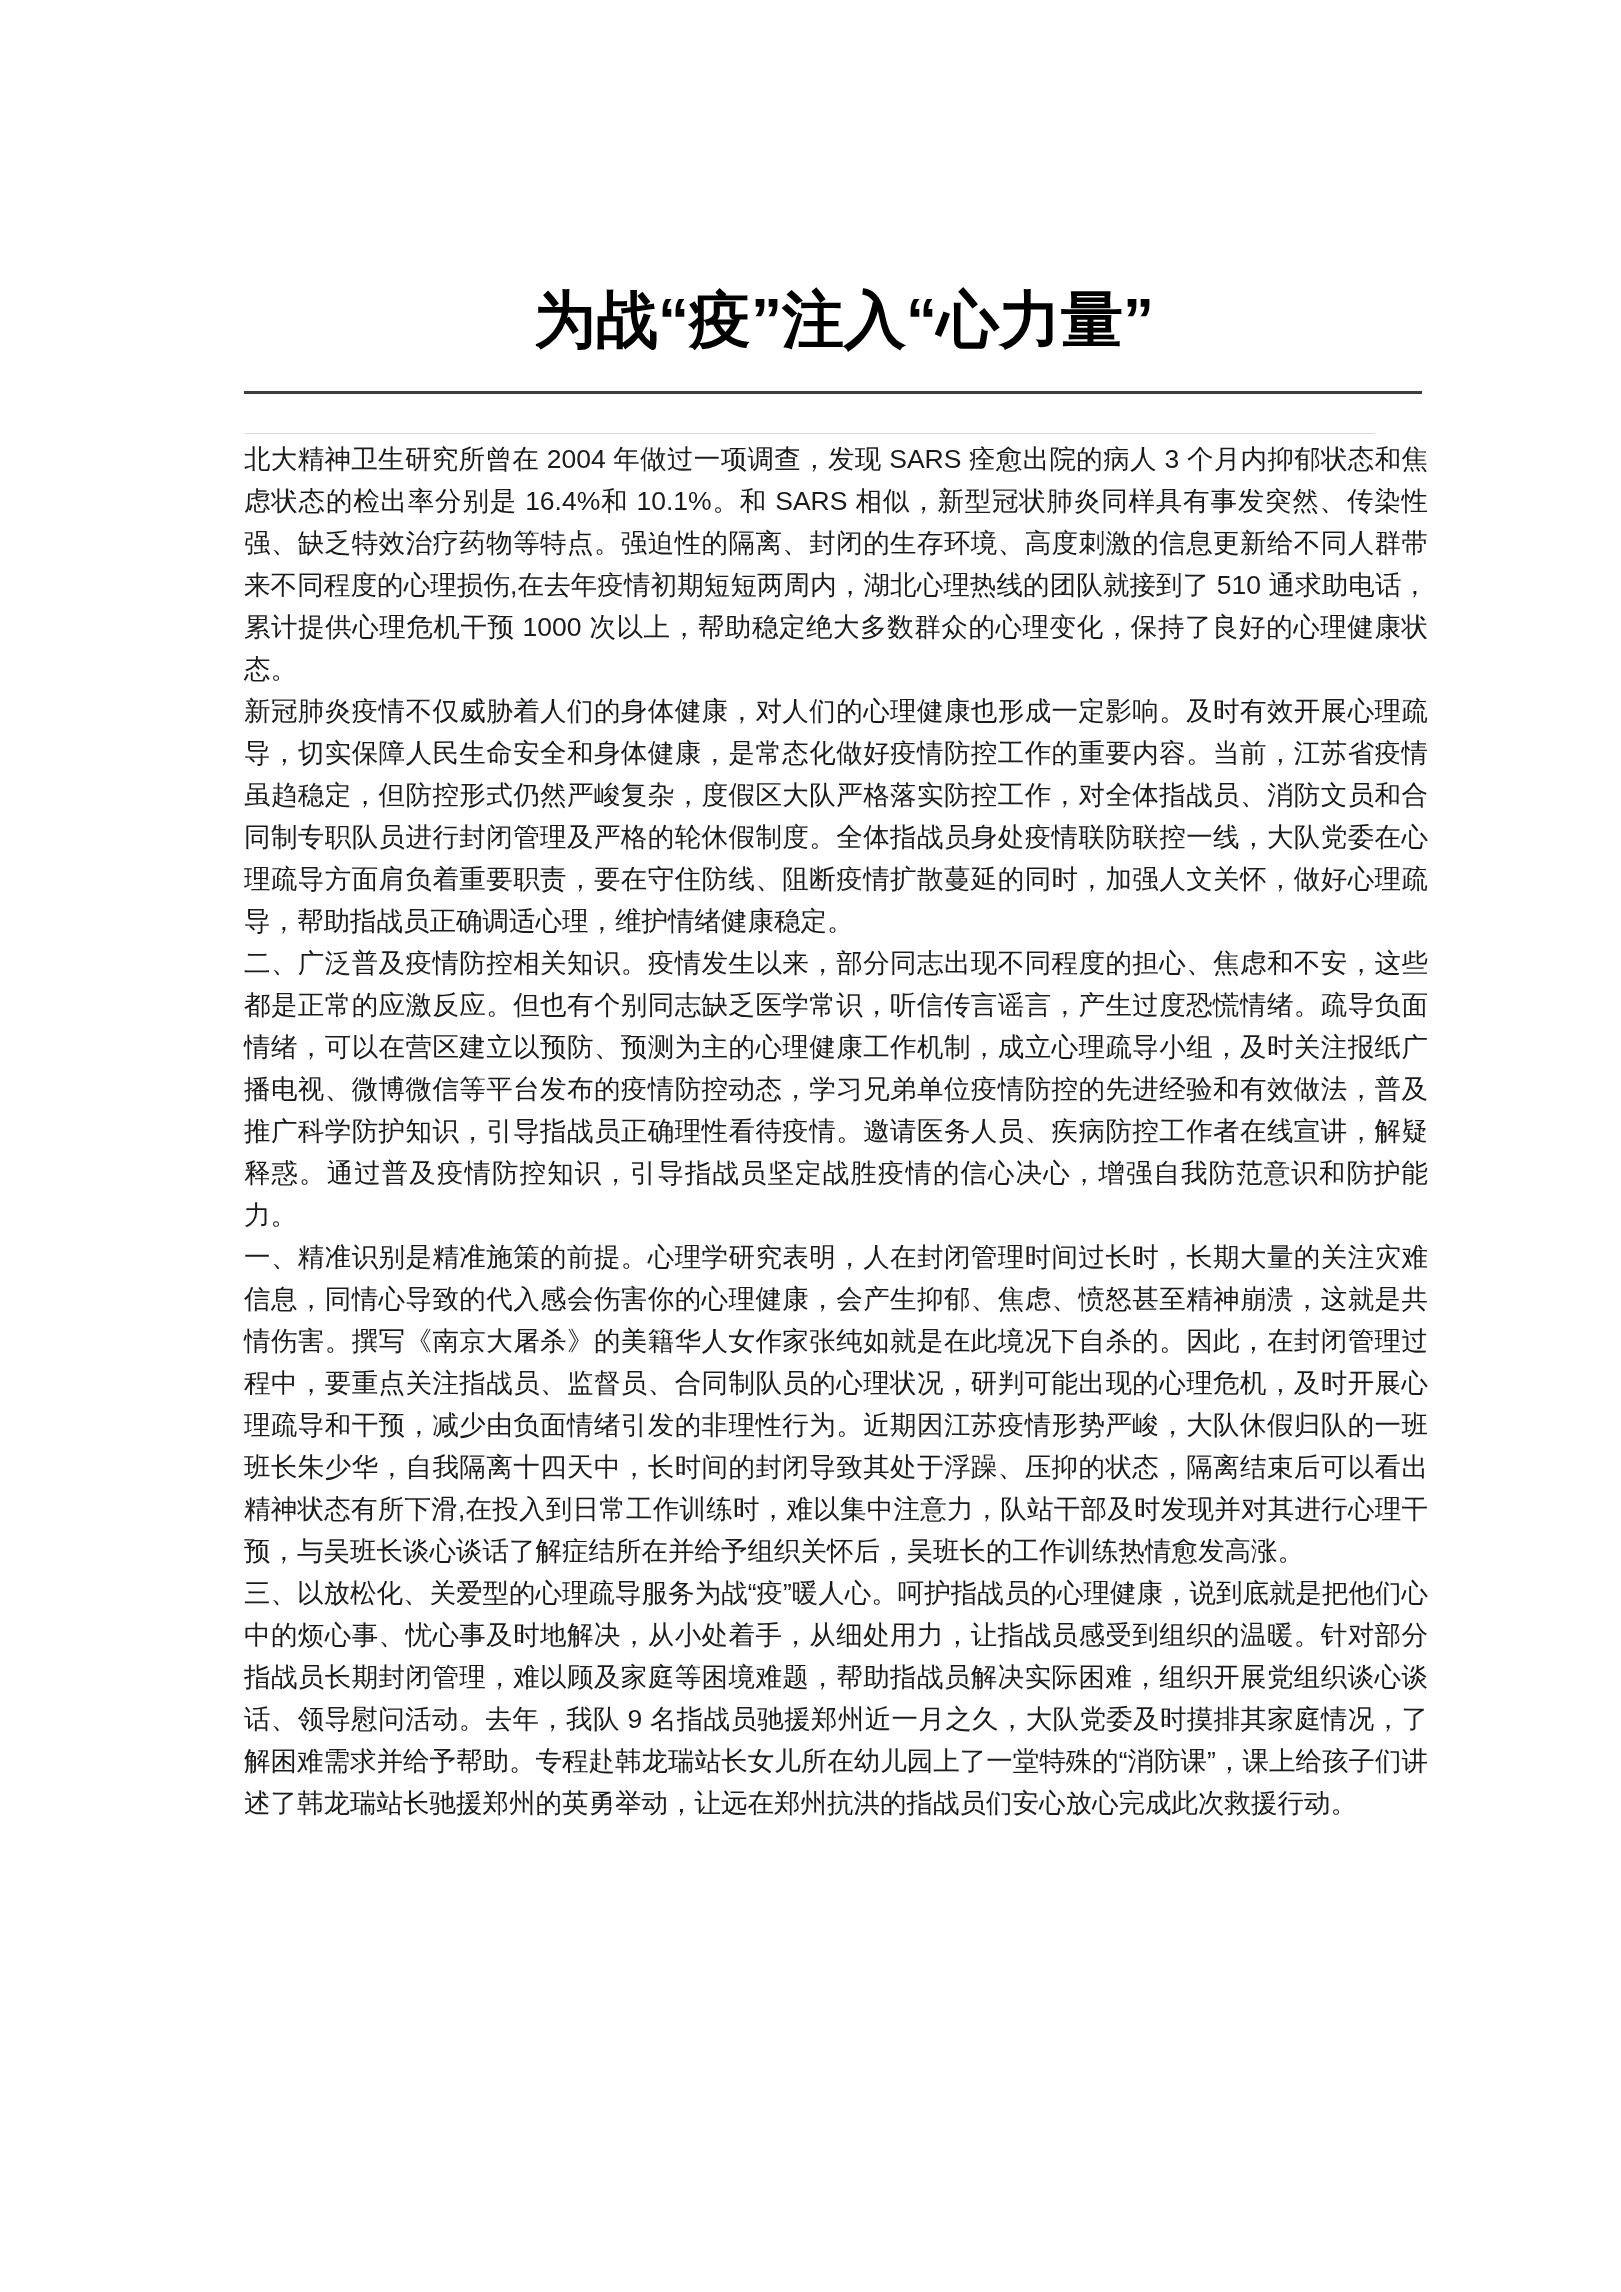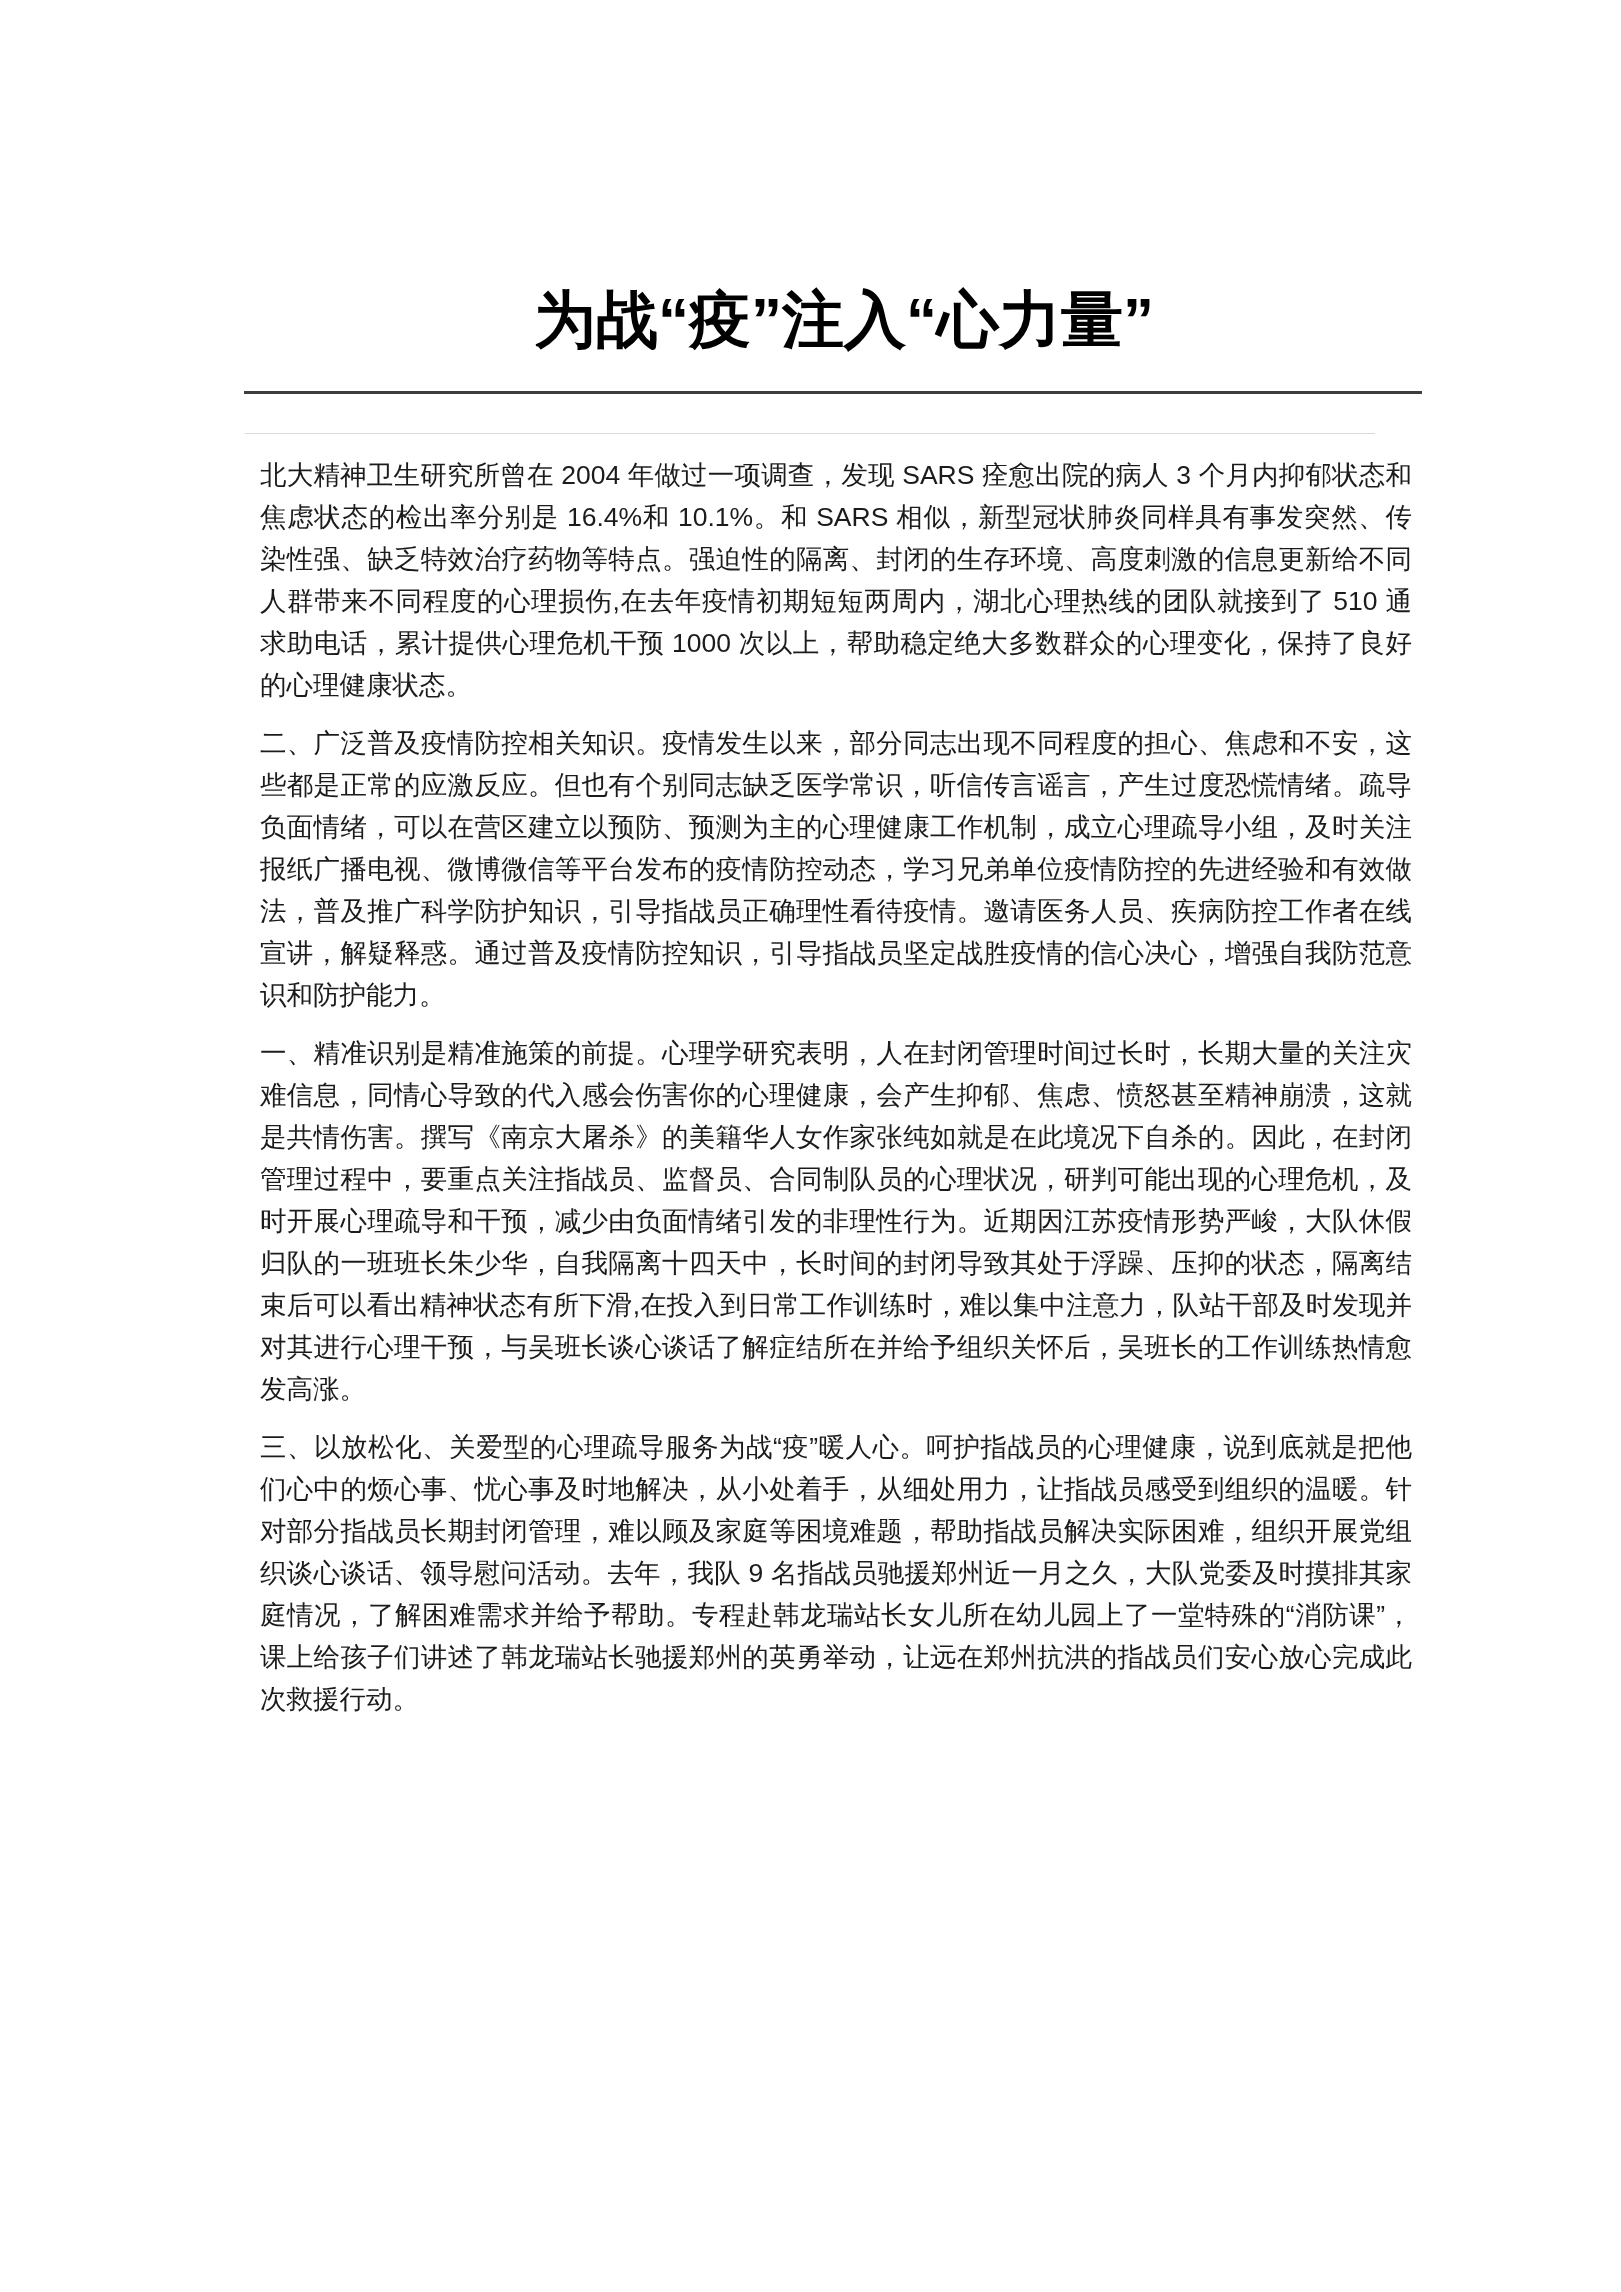--- a/index.html
+++ b/index.html
@@ -49,36 +49,37 @@
     position: absolute;
     left: 244px;
     top: 438px;
     width: 1184px;
     font-size: 26.5px;
     line-height: 42px;
     color: #1b1b1b;
     text-align: justify;
   }
   .doc-body p {
-    margin: 16px;
+    margin: 0;
     padding: 0;
   }
 </style>
 </head>
 <body>
 
 <div class="page">
 
   <h1 class="doc-title">为战“疫”注入“心力量”</h1>
 
   <div class="rule-thick"></div>
 
   <div class="rule-thin"></div>
 
   <div class="doc-body">
       <p>北大精神卫生研究所曾在 2004 年做过一项调查，发现 SARS 痊愈出院的病人 3 个月内抑郁状态和焦虑状态的检出率分别是 16.4%和 10.1%。和 SARS 相似，新型冠状肺炎同样具有事发突然、传染性强、缺乏特效治疗药物等特点。强迫性的隔离、封闭的生存环境、高度刺激的信息更新给不同人群带来不同程度的心理损伤,在去年疫情初期短短两周内，湖北心理热线的团队就接到了 510 通求助电话，累计提供心理危机干预 1000 次以上，帮助稳定绝大多数群众的心理变化，保持了良好的心理健康状态。</p>
+      <p>新冠肺炎疫情不仅威胁着人们的身体健康，对人们的心理健康也形成一定影响。及时有效开展心理疏导，切实保障人民生命安全和身体健康，是常态化做好疫情防控工作的重要内容。当前，江苏省疫情虽趋稳定，但防控形式仍然严峻复杂，度假区大队严格落实防控工作，对全体指战员、消防文员和合同制专职队员进行封闭管理及严格的轮休假制度。全体指战员身处疫情联防联控一线，大队党委在心理疏导方面肩负着重要职责，要在守住防线、阻断疫情扩散蔓延的同时，加强人文关怀，做好心理疏导，帮助指战员正确调适心理，维护情绪健康稳定。</p>
       <p>二、广泛普及疫情防控相关知识。疫情发生以来，部分同志出现不同程度的担心、焦虑和不安，这些都是正常的应激反应。但也有个别同志缺乏医学常识，听信传言谣言，产生过度恐慌情绪。疏导负面情绪，可以在营区建立以预防、预测为主的心理健康工作机制，成立心理疏导小组，及时关注报纸广播电视、微博微信等平台发布的疫情防控动态，学习兄弟单位疫情防控的先进经验和有效做法，普及推广科学防护知识，引导指战员正确理性看待疫情。邀请医务人员、疾病防控工作者在线宣讲，解疑释惑。通过普及疫情防控知识，引导指战员坚定战胜疫情的信心决心，增强自我防范意识和防护能力。</p>
       <p>一、精准识别是精准施策的前提。心理学研究表明，人在封闭管理时间过长时，长期大量的关注灾难信息，同情心导致的代入感会伤害你的心理健康，会产生抑郁、焦虑、愤怒甚至精神崩溃，这就是共情伤害。撰写《南京大屠杀》的美籍华人女作家张纯如就是在此境况下自杀的。因此，在封闭管理过程中，要重点关注指战员、监督员、合同制队员的心理状况，研判可能出现的心理危机，及时开展心理疏导和干预，减少由负面情绪引发的非理性行为。近期因江苏疫情形势严峻，大队休假归队的一班班长朱少华，自我隔离十四天中，长时间的封闭导致其处于浮躁、压抑的状态，隔离结束后可以看出精神状态有所下滑,在投入到日常工作训练时，难以集中注意力，队站干部及时发现并对其进行心理干预，与吴班长谈心谈话了解症结所在并给予组织关怀后，吴班长的工作训练热情愈发高涨。</p>
       <p>三、以放松化、关爱型的心理疏导服务为战“疫”暖人心。呵护指战员的心理健康，说到底就是把他们心中的烦心事、忧心事及时地解决，从小处着手，从细处用力，让指战员感受到组织的温暖。针对部分指战员长期封闭管理，难以顾及家庭等困境难题，帮助指战员解决实际困难，组织开展党组织谈心谈话、领导慰问活动。去年，我队 9 名指战员驰援郑州近一月之久，大队党委及时摸排其家庭情况，了解困难需求并给予帮助。专程赴韩龙瑞站长女儿所在幼儿园上了一堂特殊的“消防课”，课上给孩子们讲述了韩龙瑞站长驰援郑州的英勇举动，让远在郑州抗洪的指战员们安心放心完成此次救援行动。</p>
     </div>
 
 </div>
 
 
 </body></html>

